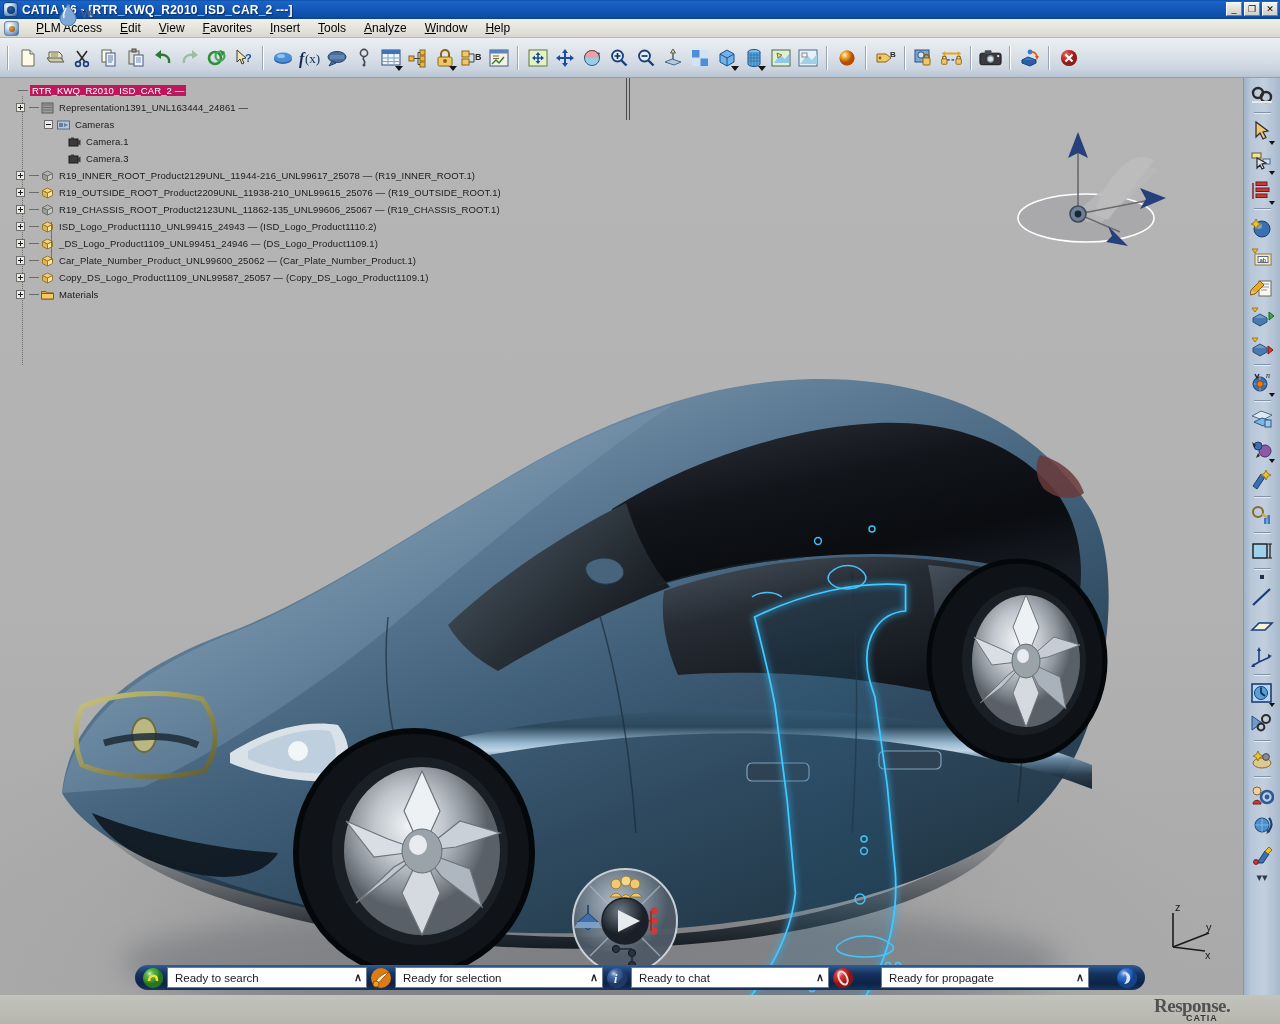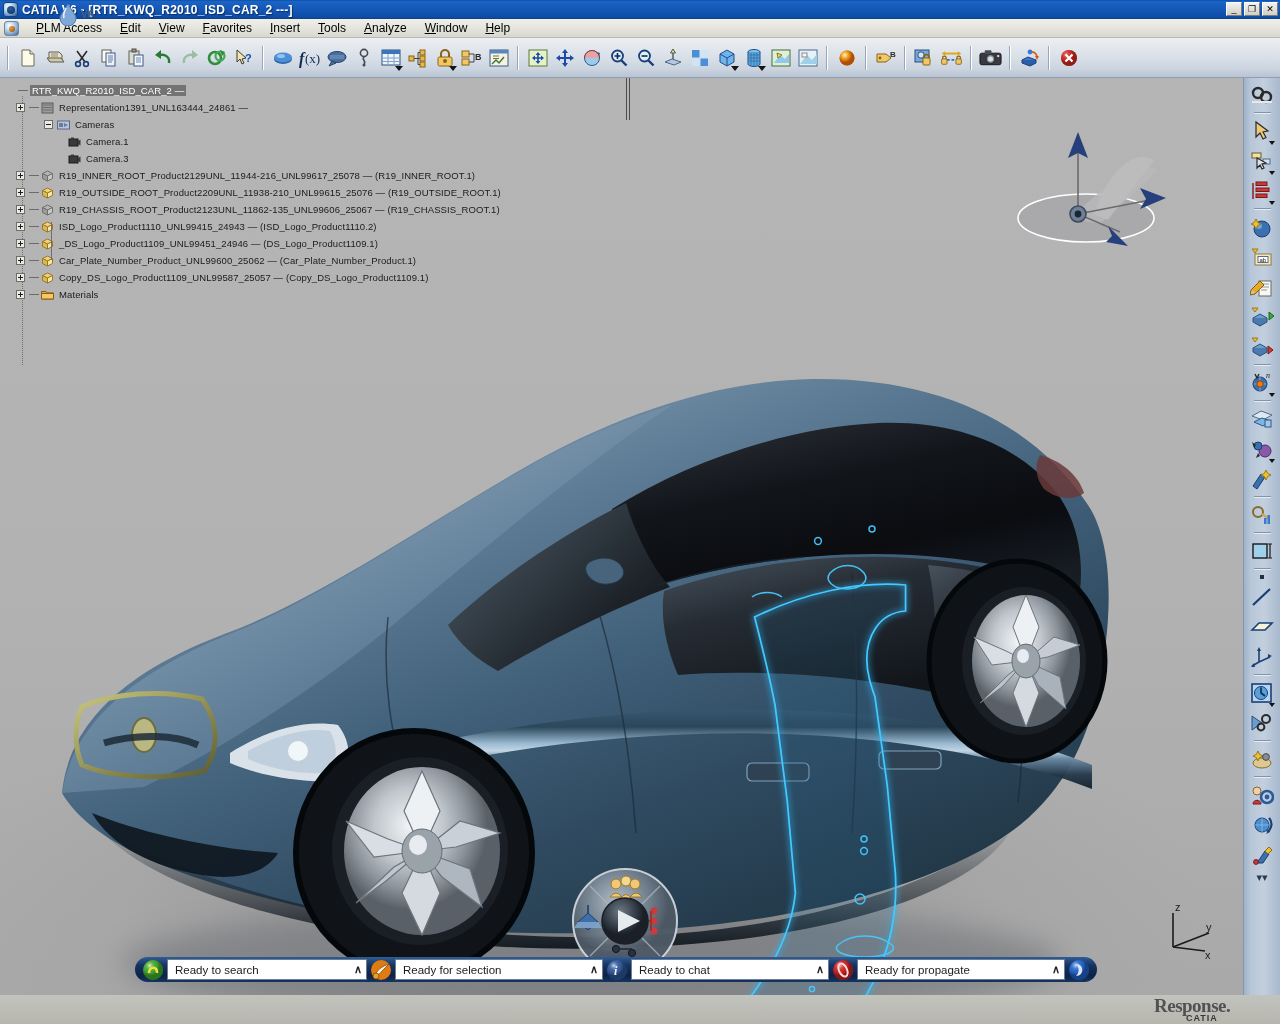--- a/index.html
+++ b/index.html
@@ -106,21 +106,21 @@
   .trow { display: flex; align-items: center; height: 17px; white-space: nowrap; }
   .plus {
     width: 9px; height: 9px; border: 1px solid #6d6d6d; background: #eceae2;
     position: relative; margin-right: 4px; flex: 0 0 auto;
   }
   .plus::before { content:""; position:absolute; left:1px; top:3px; width:5px; height:1px; background:#1b1b1b; }
   .plus.p::after { content:""; position:absolute; left:3px; top:1px; width:1px; height:5px; background:#1b1b1b; }
   .tline { width: 10px; height: 1px; background: #6b6b6b; margin-right: 2px; flex:0 0 auto; }
   .ticon { width: 13px; height: 12px; margin-right: 5px; flex: 0 0 auto; }
   .tlabel { letter-spacing: .1px; }
-  .tlabel.sel-blue { background: #737373; color: #fff; padding: 0 2px; }
+  .tlabel.sel-blue { background: #be185d; color: #fff; padding: 0 2px; }
   .tlabel.sel-cyan { background: #59d6f0; color: #0a0a0a; padding: 0 2px; }
   .trunk {
     position: absolute; left: 16px; top: 14px; width: 1px; height: 270px;
     background: repeating-linear-gradient(180deg,#707070 0 1px, transparent 1px 2px);
   }
   .branch-v {
     position: absolute; left: 45px; top: 140px; width: 1px; height: 38px;
     background: #707070;
   }
 
@@ -161,29 +161,29 @@
     background: linear-gradient(180deg,#c3c3bd 0%,#b6b6af 100%);
   }
   .v6badge {
     position: absolute; left: 58px; top: 1px; width: 48px; height: 26px;
     display: flex; align-items: center; gap: 3px;
   }
   .v6text { font-size: 10px; font-weight: bold; color: #4b5e76; letter-spacing: .5px; }
 
   .statusstrip {
     position: absolute; left: 135px; top: 957px; width: 1115px; height: 41px;
-    display: flex; 
+    display: flex; align-items: center;
   }
   .pill {
     height: 25px; display: flex; align-items: center;
     background: linear-gradient(180deg,#2e5d97 0%,#16325e 35%,#0d2346 75%,#16355f 100%);
     position: relative;
   }
   .pill.first { border-top-left-radius: 13px; border-bottom-left-radius: 13px; padding-left: 4px; }
-  .pill.last  { border-top-right-radius: 13px; border-bottom-right-radius: 13px; padding-right: 4px; }
+  .pill.last  { border-top-right-radius: 13px; border-bottom-right-radius: 13px; padding-right: 4px; gap: 24px; }
   .orb { width: 22px; height: 22px; border-radius: 50%; flex: 0 0 auto; margin: 0 3px; }
   .statusfield {
     height: 21px; background: #ffffff; border: 1px solid #6d7d94;
     display: flex; align-items: center; justify-content: space-between;
     padding: 0 4px 0 7px; font-size: 11.5px; color: #1b1b1b; min-width: 155px;
   }
   .statusfield .chev { font-size: 11px; color:#222; font-weight:bold; }
   .watermark {
     position: absolute; right: 2px; top: 994px; width: 128px; height: 30px;
   }

